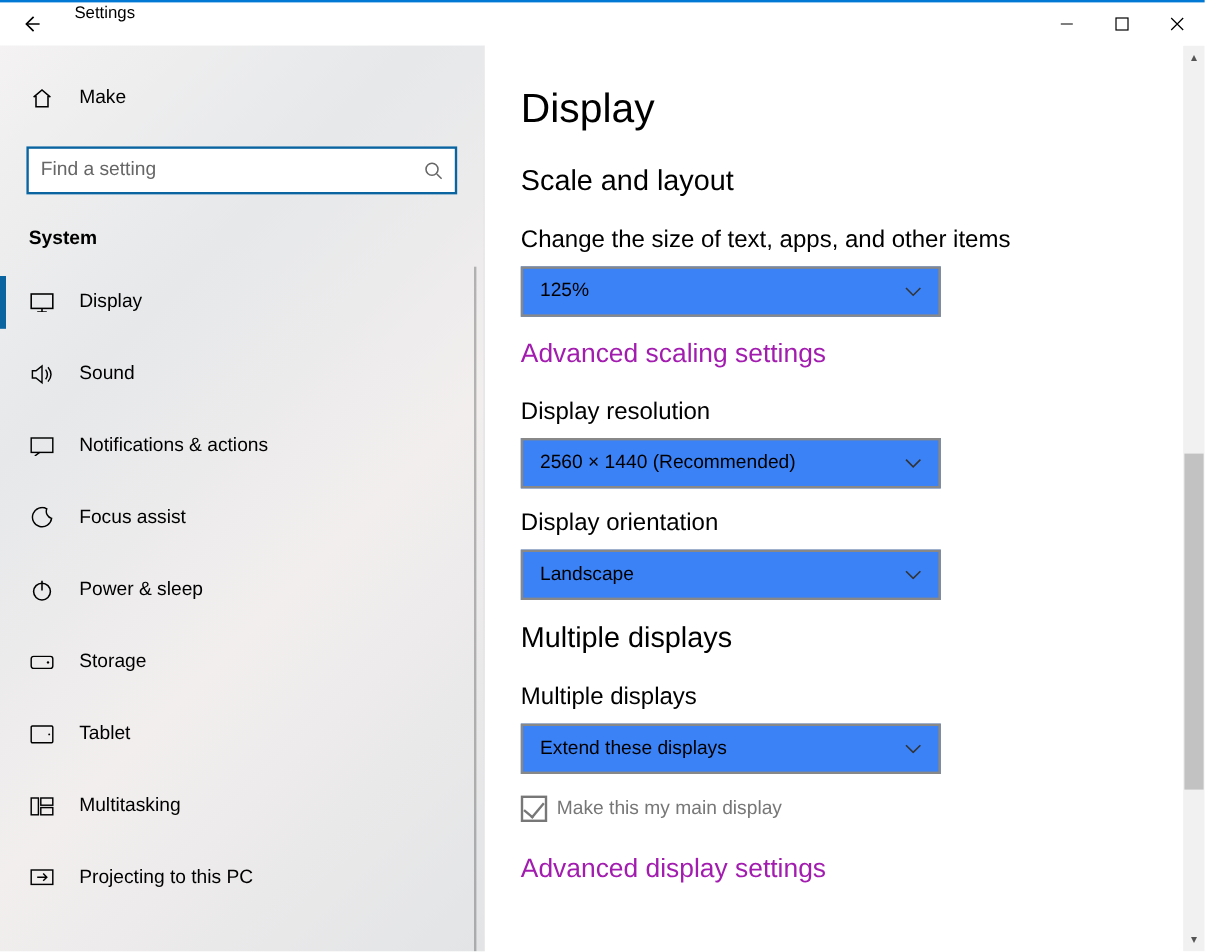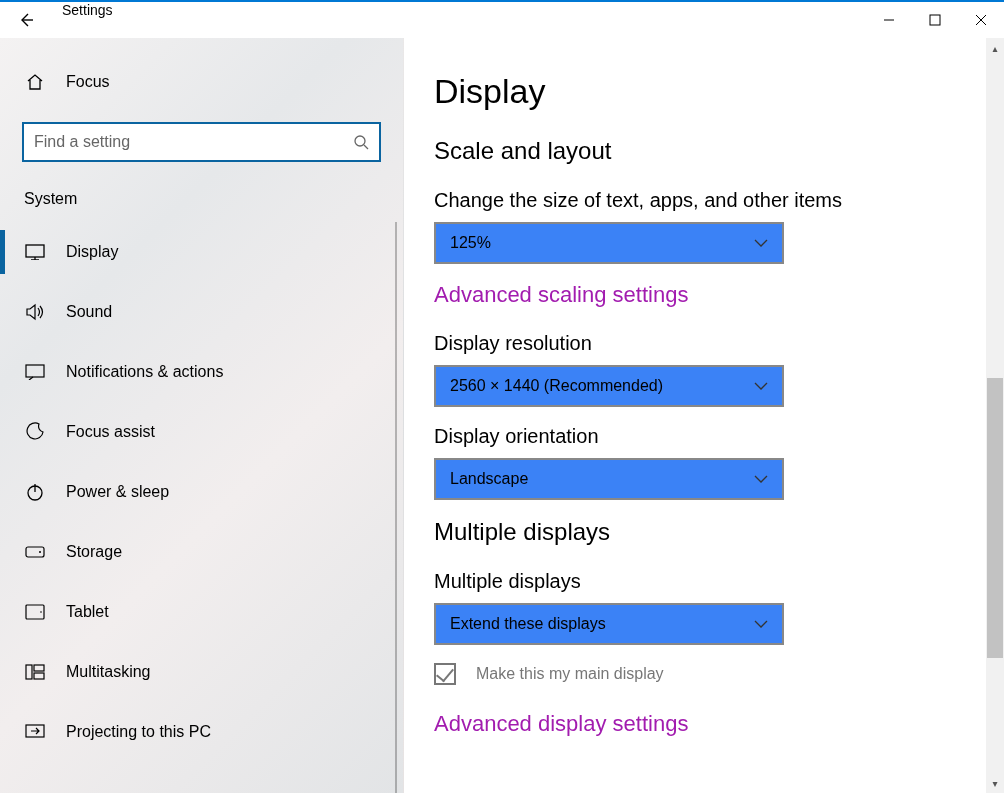--- a/index.html
+++ b/index.html
@@ -11,33 +11,33 @@
   .win-controls { margin-left: auto; display: flex; }
   .win-btn { width: 46px; height: 36px; display: flex; align-items: center; justify-content: center; font-family: "Segoe MDL2 Assets", Arial; color: #000; }
   .body { flex: 1; display: flex; min-height: 0; }
   .sidebar { width: 404px; height: 100%; position: relative; background: linear-gradient(135deg, #f4f2f2 0%, #e6e8ea 30%, #f2eeee 60%, #e2e4e6 100%); display: flex; flex-direction: column; padding-top: 22px; border-right: 1px solid rgba(0,0,0,0.04); }
   .home-row { display: flex; align-items: center; height: 44px; padding-left: 24px; gap: 20px; font-size: 16px; color: #000; }
   .icon-slot { width: 22px; display: flex; align-items: center; justify-content: center; }
   .search-wrap { margin: 18px 22px 0 22px; }
   .search { width: 100%; height: 40px; border: 2px solid #0a64a0; background: #fff; display: flex; align-items: center; padding: 0 10px; }
   .search input { flex: 1; border: none; outline: none; font-size: 16px; background: transparent; color: #333; }
   .search input::placeholder { color: #666; }
-  .cat-label { font-size: 16px; font-weight: 400; margin: 28px 0 14px 24px; }
+  .cat-label { font-size: 16px; font-weight: 700; margin: 28px 0 14px 24px; }
   .nav-list { position: relative; flex: 1; overflow: hidden; }
   .nav-item { display: flex; align-items: center; height: 60px; padding-left: 24px; gap: 20px; font-size: 16px; color: #000; cursor: default; }
   .nav-item.selected { position: relative; }
   .nav-item.selected::before { content: ""; position: absolute; left: 0; top: 8px; bottom: 8px; width: 5px; background: #0a64a0; }
   .nav-scroll-line { position: absolute; right: 6px; top: 0; bottom: 0; width: 2px; background: rgba(0,0,0,0.25); }
   .content { flex: 1; position: relative; padding: 34px 36px 20px 30px; overflow: hidden; }
   .content h1 { font-size: 34px; font-weight: 500; margin-bottom: 26px; }
   .content h2 { font-size: 24px; font-weight: 500; margin-top: 6px; margin-bottom: 24px; }
   .field-label { font-size: 20px; margin-bottom: 10px; }
   .dropdown { width: 350px; height: 42px; border: 2px solid #888; display: flex; align-items: center; justify-content: space-between; padding: 0 14px; font-size: 16px; margin-bottom: 18px; background: #3b82f6; }
   .link { color: #a21caf; font-size: 22px; display: inline-block; margin-bottom: 24px; cursor: default; }
-  .chk-row { display: flex; align-items: center; gap: 20px; color: #777; margin-bottom: 26px; }
+  .chk-row { display: flex; align-items: center; gap: 8px; color: #777; margin-bottom: 26px; }
   .chk-box { width: 22px; height: 22px; border: 2px solid #777; position: relative; }
   .chk-box::after { content: ""; position: absolute; left: 4px; top: 0px; width: 8px; height: 14px; border-right: 2px solid #777; border-bottom: 2px solid #777; transform: rotate(40deg); }
   .content-scroll-track { position: absolute; right: 0; top: 0; bottom: 0; width: 18px; background: #f1f1f1; }
   .content-scroll-track .arrow { height: 20px; display: flex; align-items: center; justify-content: center; color: #555; font-size: 10px; }
   .content-scroll-thumb { position: absolute; right: 1px; width: 16px; top: 340px; height: 280px; background: #c2c2c2; }
   svg { display: block; }
 </style>
 </head>
 <body>
 
@@ -70,21 +70,21 @@
   </div>
 
   <div class="body">
     <div class="sidebar">
       <div class="home-row">
         <span class="icon-slot">
           <svg width="20" height="20" viewBox="0 0 20 20">
               <path d="M3 9 L10 3 L17 9 M5 8 V17 H15 V8" stroke="#000" stroke-width="1.3" fill="none"></path>
             </svg>
         </span>
-        <span>Focus</span>
+        <span>Make</span>
       </div>
       <div class="search-wrap">
         <div class="search">
           <input type="text" placeholder="Find a setting" style="">
           <svg width="16" height="16" viewBox="0 0 16 16">
               <circle cx="7" cy="7" r="5" stroke="#666" stroke-width="1.3" fill="none"></circle>
               <path d="M11 11 L15 15" stroke="#666" stroke-width="1.3"></path>
             </svg>
         </div>
       </div>

